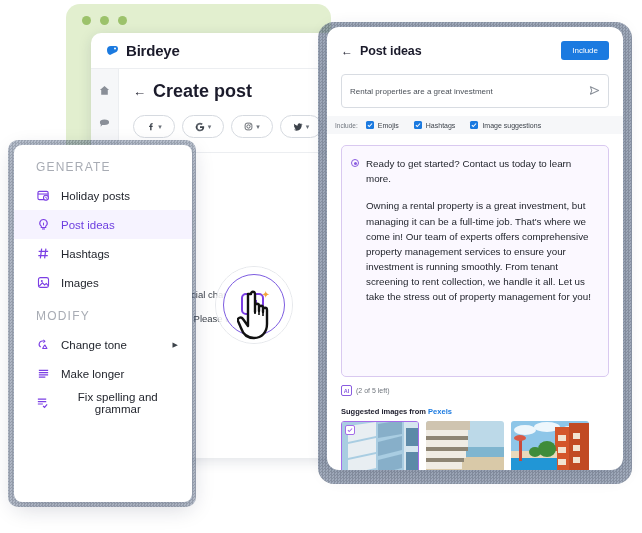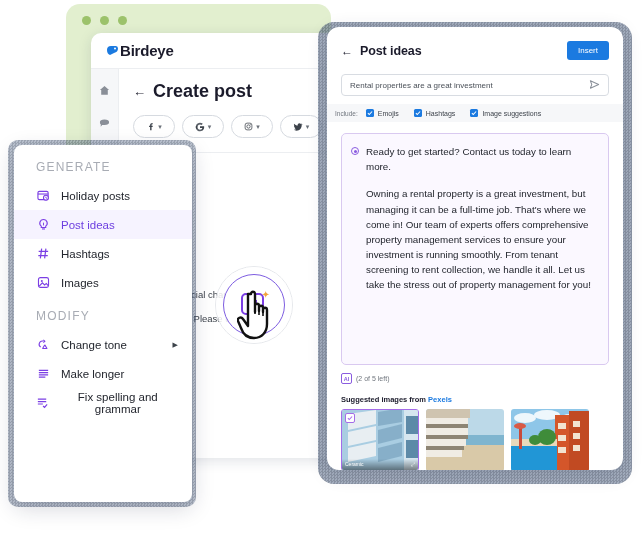--- a/index.html
+++ b/index.html
@@ -31,20 +31,21 @@
     left: 91px; top: 33px;
     width: 248px; height: 425px;
     background: #ffffff;
     border-radius: 10px;
     box-shadow: 0 3px 14px rgba(25,40,70,.13);
     overflow: hidden;
   }
   .be-topbar {
     height: 36px; display: flex; align-items: center;
     padding-left: 14px; border-bottom: 1px solid #eceef1;
+    gap: 6px;
   }
   .be-logo-mark { width: 15px; height: 15px; position: relative; }
   .be-logo-mark svg { display: block; }
   .be-brand { font-size: 15px; font-weight: bold; color: #1b1b2b; letter-spacing: -.2px; }
 
   .be-body { display: flex; height: calc(100% - 36px); }
   .be-rail {
     width: 28px; background: #f6f7f9;
     display: flex; flex-direction: column; align-items: center;
     padding-top: 13px; gap: 15px;
@@ -132,21 +133,21 @@
   .ideas-title { font-size: 12.5px; font-weight: bold; color: #1b1b2b; letter-spacing: -.1px; }
   .insert-btn {
     margin-left: auto; background: #1b7ae0; color: #fff;
     font-size: 8px; border: none; border-radius: 3px;
     padding: 5px 11px; cursor: pointer;
   }
 
   .prompt-row {
     border: 1px solid #d8dce2; border-radius: 4px;
     height: 22px; display: flex; align-items: center;
-    padding: 4px 8px; margin-bottom: 8px;
+    padding: 16px 8px; margin-bottom: 8px;
   }
   .prompt-row .ptext { font-size: 8px; color: #4a5058; flex: 1; }
   .prompt-row .send { color: #8a9099; font-size: 10px; }
 
   .include-bar {
     background: #f6f7f9; display: flex; align-items: center;
     gap: 6px; padding: 5px 8px; margin: 0 -14px 11px -14px;
   }
   .include-lbl { font-size: 6.5px; color: #70767e; margin-right: 2px; }
   .chk-group { display: flex; align-items: center; gap: 4px; margin-right: 9px; }
@@ -406,21 +407,21 @@
     </span>
     <span>Fix spelling and grammar</span>
   </div>
 </div>
 
 <div class="speckle"></div>
 <div class="ideas-card">
   <div class="ideas-head">
     <span class="ideas-back">←</span>
     <span class="ideas-title">Post ideas</span>
-    <button class="insert-btn">Insert</button>
+    <button class="insert-btn">Include</button>
   </div>
 
   <div class="prompt-row">
     <span class="ptext" placeholder="Describe your post">Rental properties are a great investment</span>
     <span class="send">
       <svg width="11" height="11" viewBox="0 0 12 12">
           <path d="M1.5 2 L10.5 6 L1.5 10 L3 6 Z" fill="none" stroke="#8a9099" stroke-width="1.1" stroke-linejoin="round"></path>
         </svg>
     </span>
   </div>

